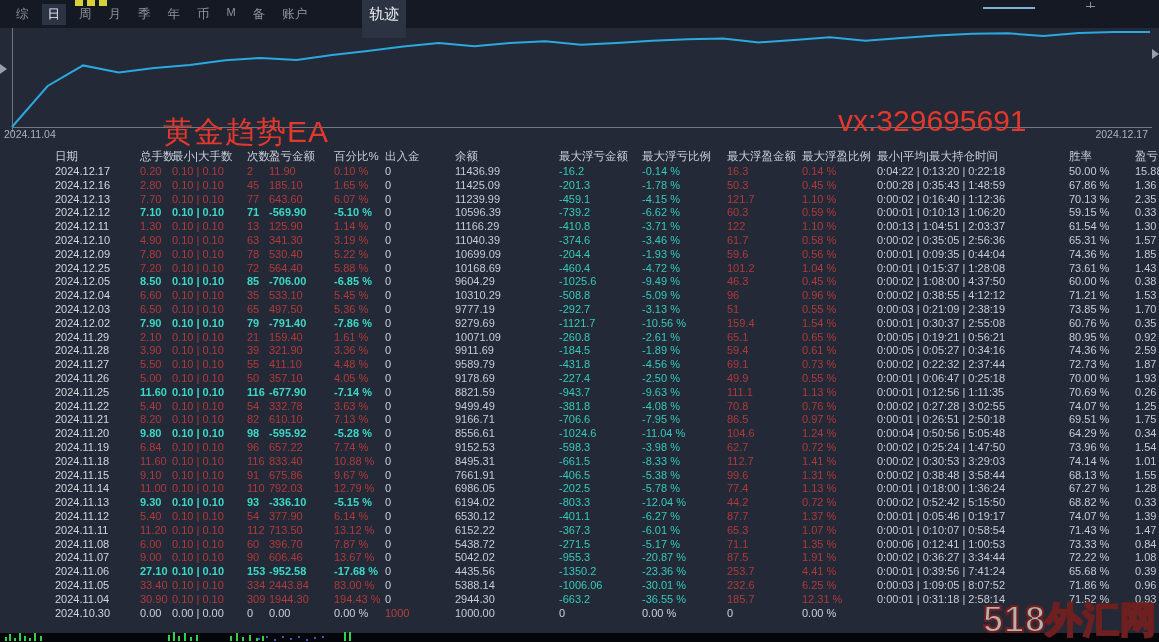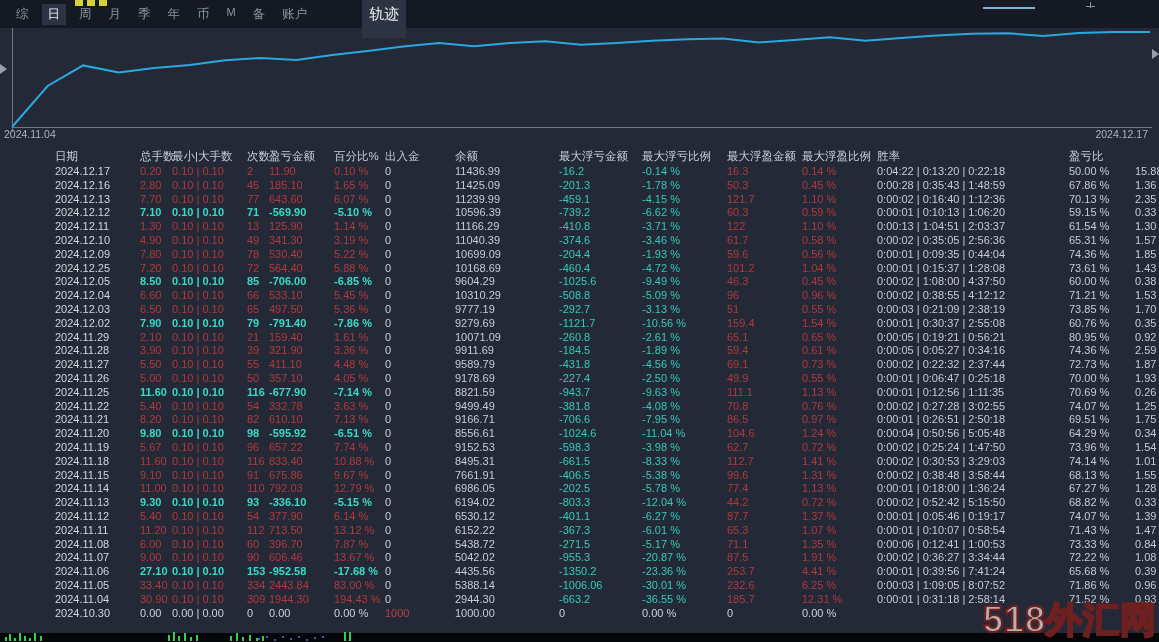--- a/index.html
+++ b/index.html
@@ -99,38 +99,41 @@
 <div class="clip-plus"></div>
 
 <div class="chart">
   <svg id="equity-svg" width="1159" height="113">
     <line x1="12.5" y1="0" x2="12.5" y2="104" stroke="#70767f" stroke-width="1"></line>
     <line x1="12" y1="99.5" x2="1152" y2="99.5" stroke="#70767f" stroke-width="1"></line>
   <polyline points="12.0,99.0 47.6,58.0 83.1,37.4 118.7,44.5 154.3,39.9 189.8,37.1 225.4,32.3 260.9,29.9 296.5,32.0 332.1,27.1 367.6,23.1 403.2,18.5 438.8,15.1 474.3,18.2 509.9,15.0 545.4,13.3 581.0,16.8 616.6,14.9 652.1,12.8 687.7,11.2 723.3,10.4 758.8,14.4 794.4,11.9 829.9,9.3 865.5,12.8 901.1,10.0 936.6,7.4 972.2,5.8 1007.8,5.3 1043.3,7.9 1078.9,4.9 1114.4,4.1 1150.0,4.0" fill="none" stroke="#2aa9e0" stroke-width="2"></polyline>
     </svg>
   <div class="left-marker"></div>
   <div class="right-marker"></div>
+  <div class="overlay-title">黄金趋势EA</div>
+  <div class="overlay-contact">vx:329695691</div>
 </div>
 <div class="axis-date start">2024.11.04</div>
 <div class="axis-date end">2024.12.17</div>
 
 <div class="table">
   <div class="thead" id="thead">
       <span>日期</span>
       <span>总手数</span>
       <span>最小|大手数</span>
       <span>次数</span>
       <span>盈亏金额</span>
       <span>百分比%</span>
       <span>出入金</span>
       <span>余额</span>
       <span>最大浮亏金额</span>
       <span>最大浮亏比例</span>
       <span>最大浮盈金额</span>
       <span>最大浮盈比例</span>
+      <span>最小|平均|最大持仓时间</span>
       <span>胜率</span>
       <span>盈亏比</span>
     </div>
   <div id="tbody">
       <div class="trow gain">
         <span class="c-date">2024.12.17</span>
         <span class="c-t">0.20</span>
         <span class="c-t">0.10 | 0.10</span>
         <span class="c-t">2</span>
         <span class="c-t">11.90</span>
@@ -210,21 +213,21 @@
         <span class="c-mfp">122</span>
         <span class="c-mfp">1.10 %</span>
         <span class="c-w">0:00:13 | 1:04:51 | 2:03:37</span>
         <span class="c-w">61.54 %</span>
         <span class="c-w">1.30</span>
       </div>
       <div class="trow gain">
         <span class="c-date">2024.12.10</span>
         <span class="c-t">4.90</span>
         <span class="c-t">0.10 | 0.10</span>
-        <span class="c-t">49</span>
+        <span class="c-t">63</span>
         <span class="c-t">341.30</span>
         <span class="c-t">3.19 %</span>
         <span class="c-io">0</span>
         <span class="c-bal">11040.39</span>
         <span class="c-mfl">-374.6</span>
         <span class="c-mfl">-3.46 %</span>
         <span class="c-mfp">61.7</span>
         <span class="c-mfp">0.58 %</span>
         <span class="c-w">0:00:02 | 0:35:05 | 2:56:36</span>
         <span class="c-w">65.31 %</span>
@@ -278,21 +281,21 @@
         <span class="c-mfp">46.3</span>
         <span class="c-mfp">0.45 %</span>
         <span class="c-w">0:00:02 | 1:08:00 | 4:37:50</span>
         <span class="c-w">60.00 %</span>
         <span class="c-w">0.38</span>
       </div>
       <div class="trow gain">
         <span class="c-date">2024.12.04</span>
         <span class="c-t">6.60</span>
         <span class="c-t">0.10 | 0.10</span>
-        <span class="c-t">66</span>
+        <span class="c-t">35</span>
         <span class="c-t">533.10</span>
         <span class="c-t">5.45 %</span>
         <span class="c-io">0</span>
         <span class="c-bal">10310.29</span>
         <span class="c-mfl">-508.8</span>
         <span class="c-mfl">-5.09 %</span>
         <span class="c-mfp">96</span>
         <span class="c-mfp">0.96 %</span>
         <span class="c-w">0:00:02 | 0:38:55 | 4:12:12</span>
         <span class="c-w">71.21 %</span>
@@ -450,34 +453,34 @@
         <span class="c-w">0:00:01 | 0:26:51 | 2:50:18</span>
         <span class="c-w">69.51 %</span>
         <span class="c-w">1.75</span>
       </div>
       <div class="trow loss">
         <span class="c-date">2024.11.20</span>
         <span class="c-t">9.80</span>
         <span class="c-t">0.10 | 0.10</span>
         <span class="c-t">98</span>
         <span class="c-t">-595.92</span>
-        <span class="c-t">-6.51 %</span>
+        <span class="c-t">-5.28 %</span>
         <span class="c-io">0</span>
         <span class="c-bal">8556.61</span>
         <span class="c-mfl">-1024.6</span>
         <span class="c-mfl">-11.04 %</span>
         <span class="c-mfp">104.6</span>
         <span class="c-mfp">1.24 %</span>
         <span class="c-w">0:00:04 | 0:50:56 | 5:05:48</span>
         <span class="c-w">64.29 %</span>
         <span class="c-w">0.34</span>
       </div>
       <div class="trow gain">
         <span class="c-date">2024.11.19</span>
-        <span class="c-t">5.67</span>
+        <span class="c-t">6.84</span>
         <span class="c-t">0.10 | 0.10</span>
         <span class="c-t">96</span>
         <span class="c-t">657.22</span>
         <span class="c-t">7.74 %</span>
         <span class="c-io">0</span>
         <span class="c-bal">9152.53</span>
         <span class="c-mfl">-598.3</span>
         <span class="c-mfl">-3.98 %</span>
         <span class="c-mfp">62.7</span>
         <span class="c-mfp">0.72 %</span>

